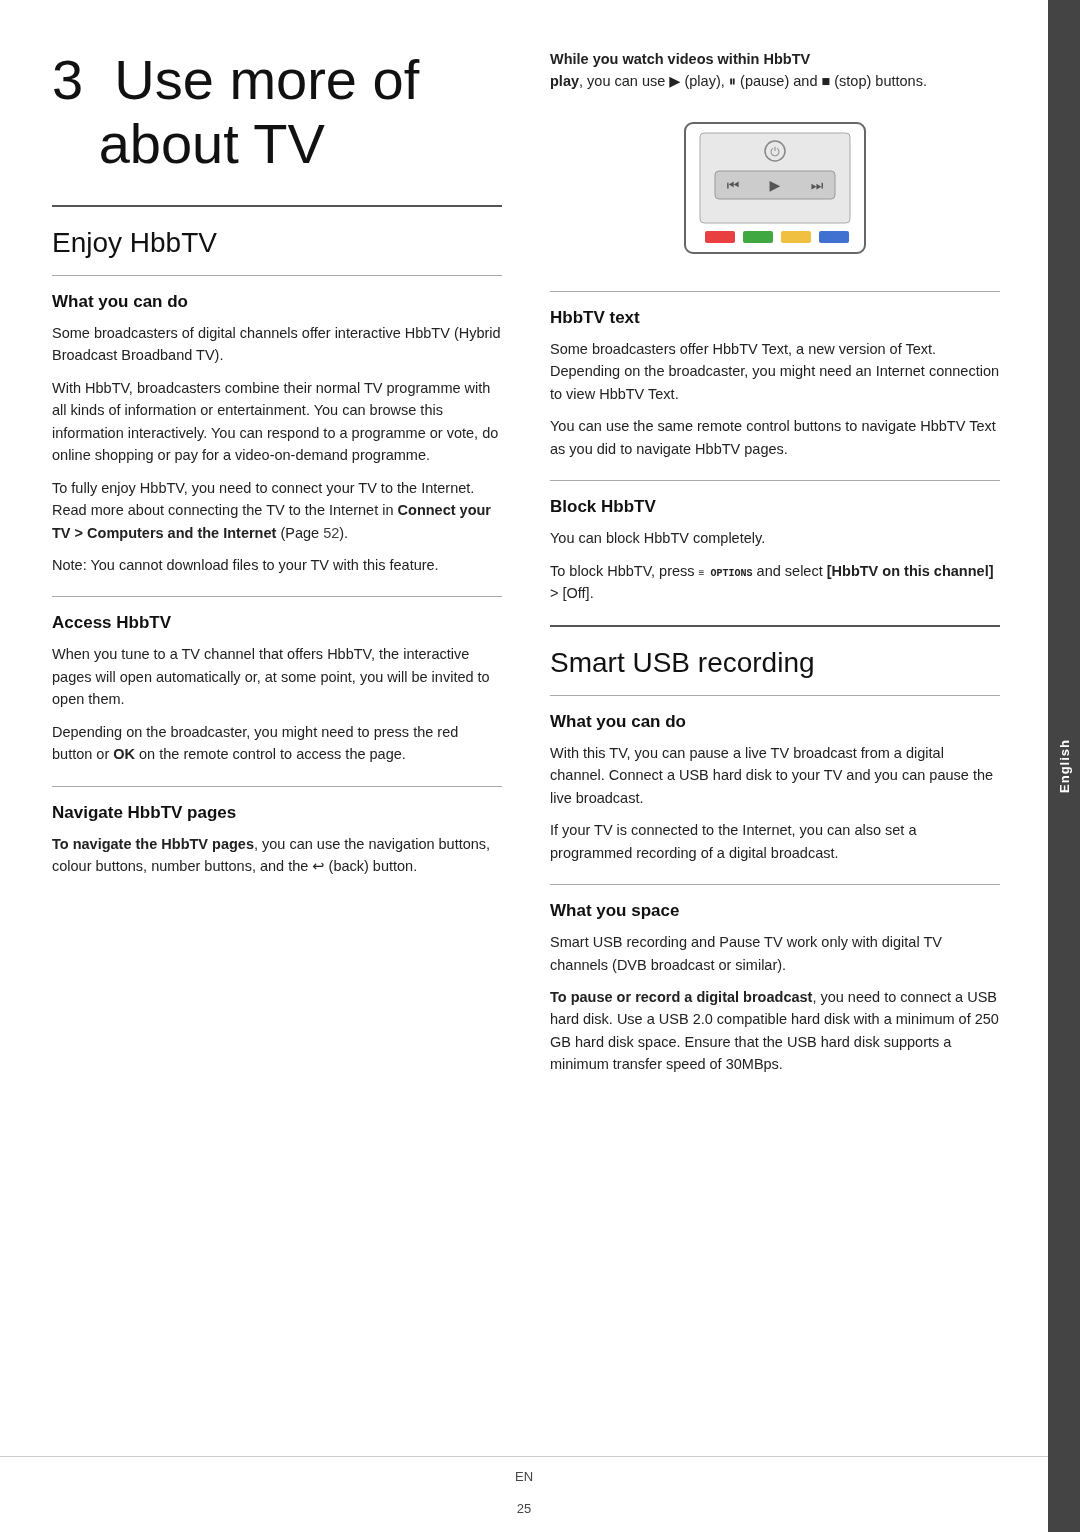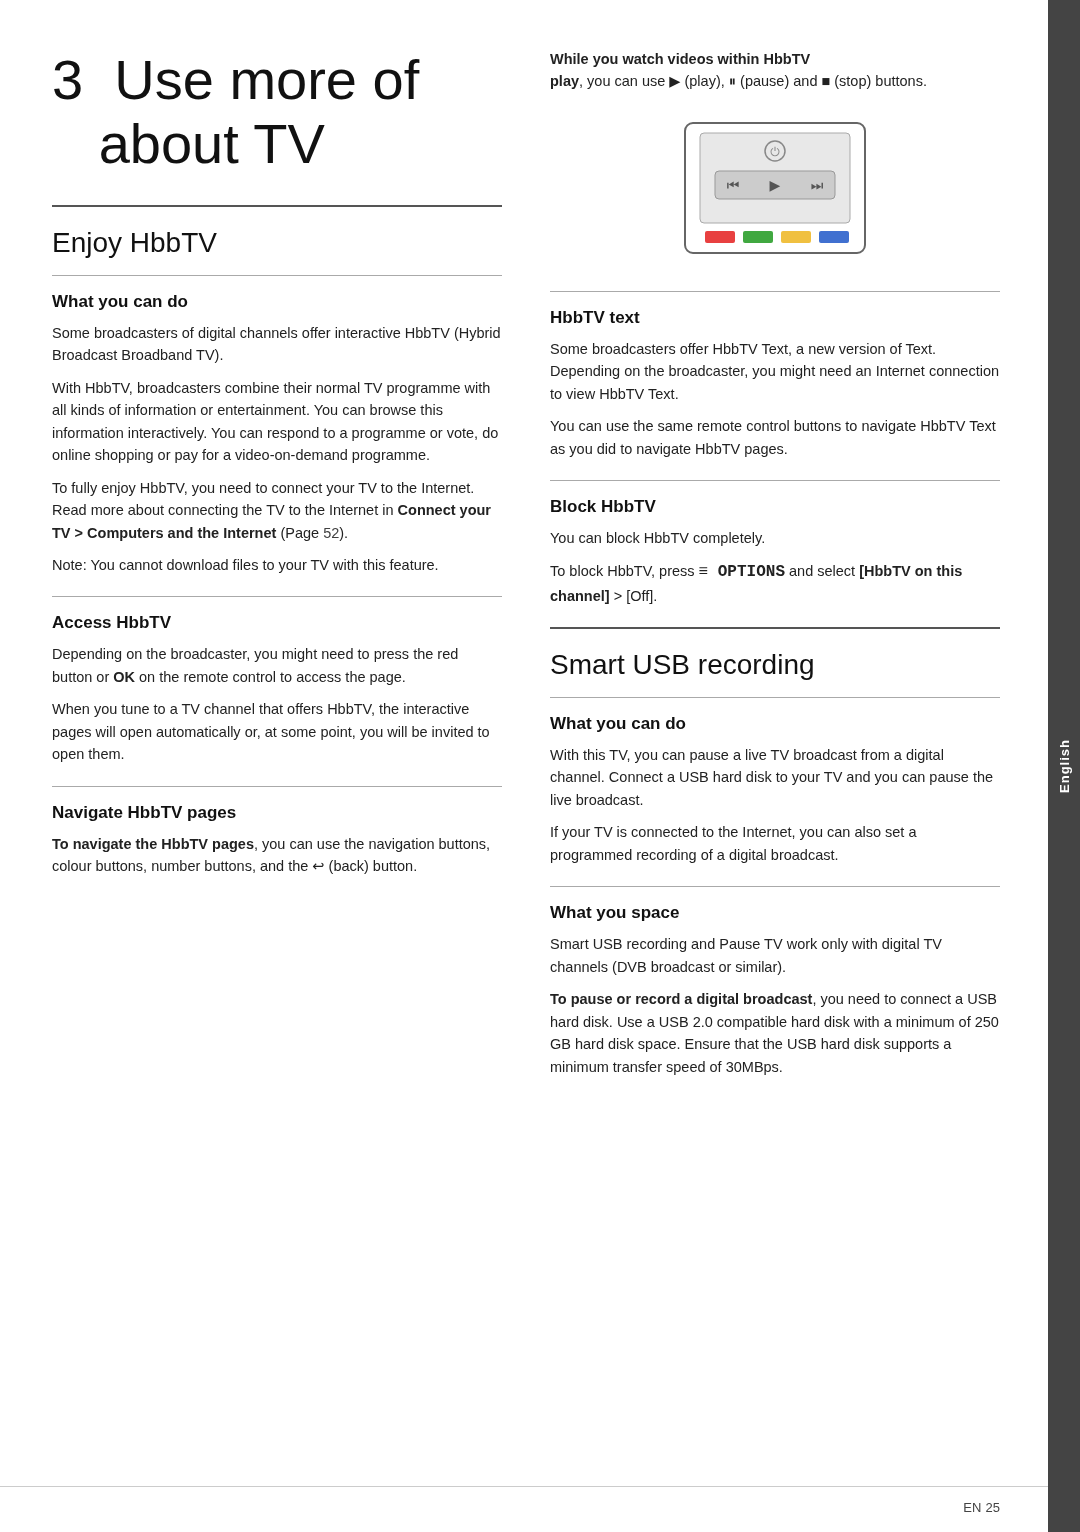--- a/index.html
+++ b/index.html
@@ -100,21 +100,21 @@
       margin-bottom: 0;
     }
 
     .bold-inline {
       font-weight: 700;
     }
 
     .mono-inline {
       font-family: 'Courier New', monospace;
       font-weight: 700;
-      font-size: 16px;
+      font-size: 10px;
     }
 
     .link-text {
       color: #404040;
     }
 
     .sub-section {
       margin-bottom: 18px;
       padding-bottom: 2px;
     }
@@ -135,20 +135,21 @@
     .footer-bar {
       position: absolute;
       bottom: 0;
       left: 0;
       right: 32px;
       display: flex;
       justify-content: flex-end;
       align-items: center;
       padding: 12px 48px 16px 48px;
       border-top: 1px solid #ccc;
+      flex-direction: column;
     }
 
     .footer-page {
       font-size: 13px;
       color: #444;
     }
 
     .smart-usb-section {
       margin-top: 16px;
     }
@@ -186,24 +187,24 @@
         </p>
         <p>
           <span class="note-bold">Note</span><span>: You cannot download files to your TV with this feature.</span>
         </p>
       </div>
 
       <hr class="divider">
 
       <div class="sub-section">
         <h3 class="sub-title">Access HbbTV</h3>
+        <p>When you tune to a TV channel that offers HbbTV, the interactive pages will open automatically or, at some point, you will be invited to open them.</p>
         <p>
           <span>Depending on the broadcaster, you might need to press the red button or </span><span class="bold-inline">OK</span><span> on the remote control to access the page.</span>
         </p>
-        <p>When you tune to a TV channel that offers HbbTV, the interactive pages will open automatically or, at some point, you will be invited to open them.</p>
       </div>
 
       <hr class="divider">
 
       <div class="sub-section">
         <h3 class="sub-title">Navigate HbbTV pages</h3>
         <p>
           <span class="bold-inline">To navigate the HbbTV pages</span><span>, you can use the navigation buttons, colour buttons, number buttons, and the</span><span> ↩ (back) button.</span>
         </p>
       </div>

